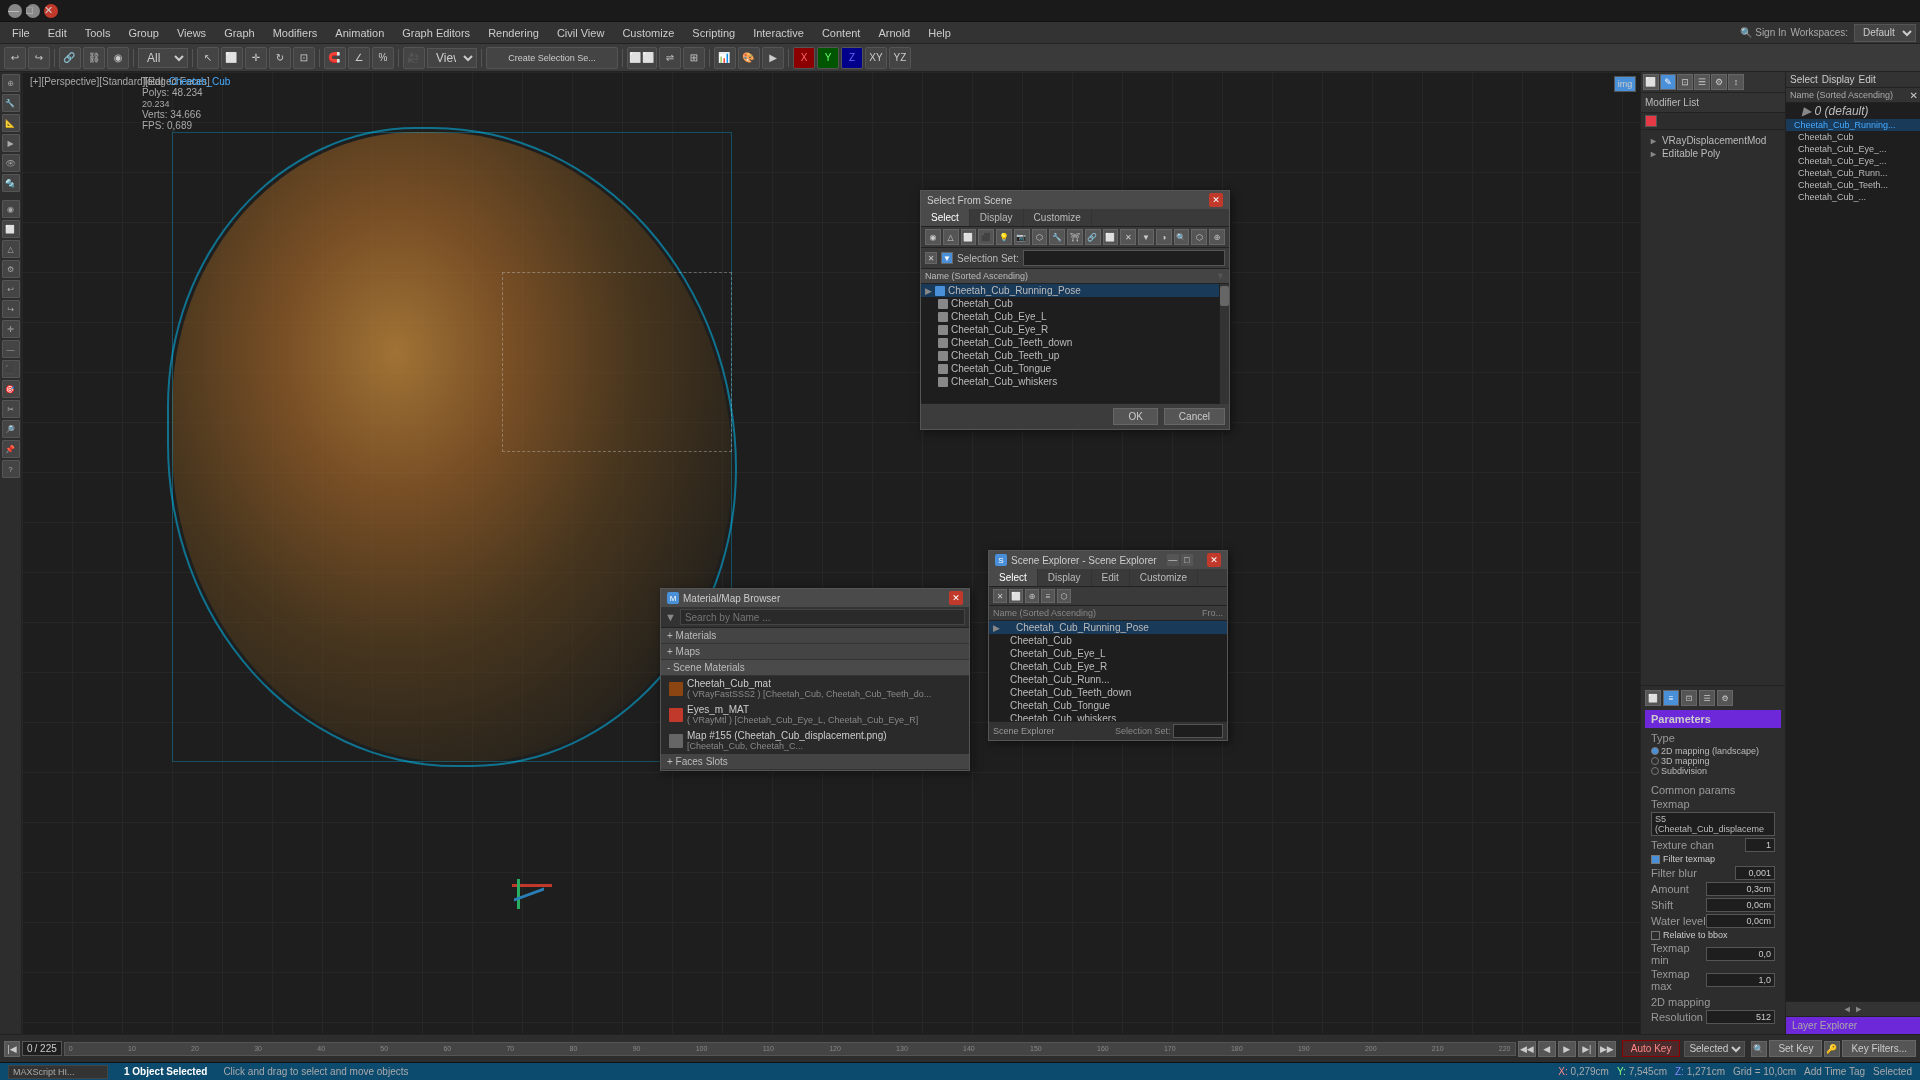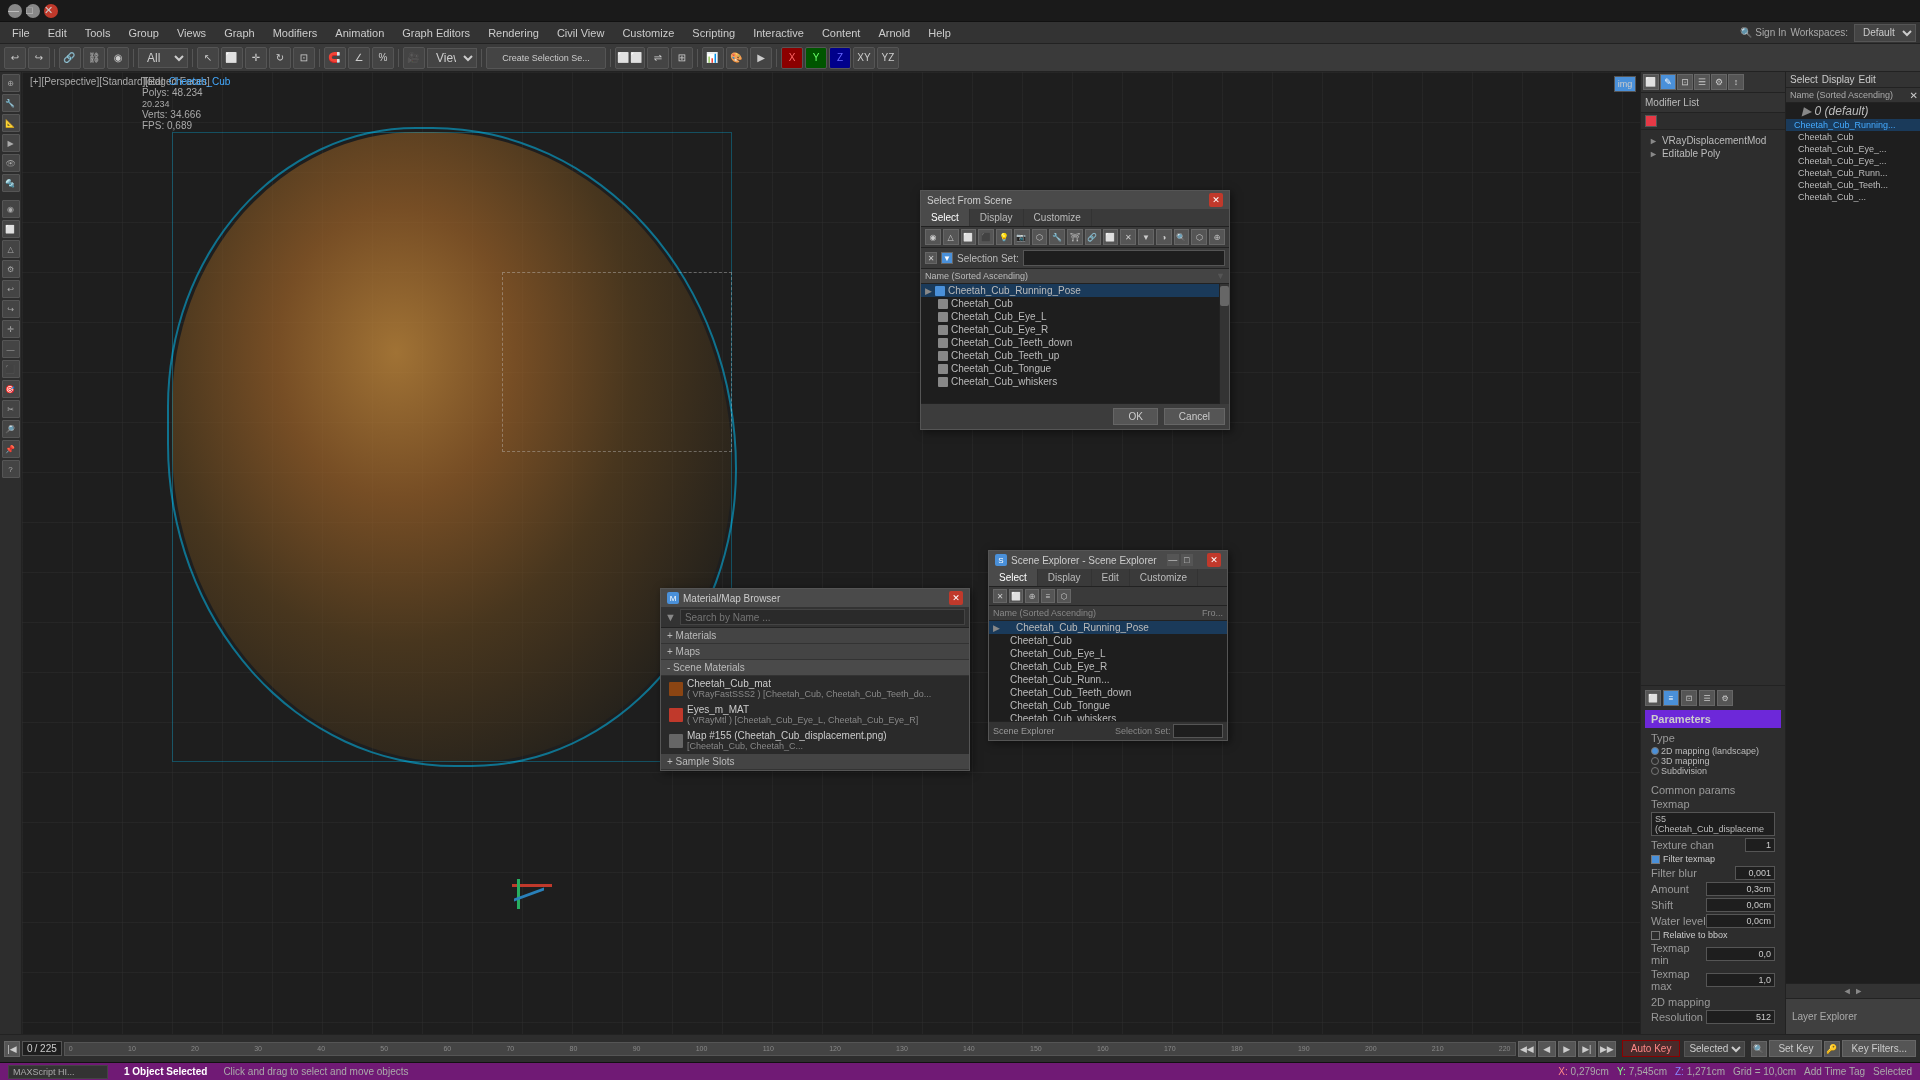--- a/index.html
+++ b/index.html
@@ -211,21 +211,21 @@
     .cb-box {
       width: 9px; height: 9px;
       border: 1px solid #777;
       background: transparent;
     }
     .cb-box.checked { background: #4a90d9; }
 
     
     #statusbar {
       height: 18px;
-      background: #701a75;
+      background: #0c4a6e;
       border-top: 1px solid #111;
       display: flex;
       align-items: center;
       padding: 0 8px;
       font-size: 10px;
       color: #aaa;
       gap: 16px;
     }
 
     
@@ -417,24 +417,24 @@
       padding: 2px 4px;
       font-size: 9px;
       color: #999;
       background: #333;
       border-top: 1px solid #222;
       display: flex; align-items: center;
     }
 
     
     .layer-explorer-label {
-      padding: 12px 6px;
+      padding: 3px 6px;
       font-size: 10px;
       color: #aaa;
-      background: #404040;
+      background: #6d28d9;
       border-top: 1px solid #222;
     }
 
     
     .vp-controls {
       position: absolute;
       top: 4px; right: 4px;
       display: flex; gap: 2px;
       z-index: 10;
     }
@@ -554,21 +554,21 @@
   <div class="toolbar-separator"></div>
   <div class="toolbar-btn">🧲</div>
   <div class="toolbar-btn">∠</div>
   <div class="toolbar-btn">%</div>
   <div class="toolbar-separator"></div>
   <div class="toolbar-btn">🎥</div>
   <select class="toolbar-dropdown" style="width:50px;">
     <option>View</option>
   </select>
   <div class="toolbar-separator"></div>
-  <div class="toolbar-btn" style="width:120px;font-size:9px;">Create Selection Se...</div>
+  <div class="toolbar-btn" style="width:132px;font-size:9px;">Create Selection Se...</div>
   <div class="toolbar-separator"></div>
   <div class="toolbar-btn" style="width:30px;">⬜⬜</div>
   <div class="toolbar-btn">⇌</div>
   <div class="toolbar-btn">⊞</div>
   <div class="toolbar-separator"></div>
   <div class="toolbar-btn">📊</div>
   <div class="toolbar-btn">🎨</div>
   <div class="toolbar-btn">▶</div>
   <div class="toolbar-separator"></div>
   <div class="toolbar-btn xyz-x">X</div>
@@ -929,21 +929,21 @@
       </div>
 
       <div class="mat-row">
         <div class="mat-thumb gray"></div>
         <div style="flex:1; overflow:hidden;">
           <div style="font-size:10px; color:#ccc; white-space:nowrap; overflow:hidden; text-overflow:ellipsis;">Map #155 (Cheetah_Cub_displacement.png)</div>
           <div style="font-size:9px; color:#888; white-space:nowrap; overflow:hidden; text-overflow:ellipsis;">[Cheetah_Cub, Cheetah_C...</div>
         </div>
       </div>
 
-      <div class="mat-section">+ Sample Slots</div>
+      <div class="mat-section">+ Faces Slots</div>
     </div>
   </div>
 
   <div class="dialog" id="scene-explorer" style="top:550px; left:988px; width:240px; pointer-events:all;">
     <div class="dialog-titlebar">
       <div style="width:12px;height:12px;background:#4a90d9;border-radius:2px;margin-right:4px;display:flex;align-items:center;justify-content:center;font-size:8px;color:white;">S</div>
       <span>Scene Explorer - Scene Explorer</span>
       <div style="display:flex; gap:2px; margin-left:auto; margin-right:4px;">
         <div style="width:12px;height:12px;background:#555;cursor:pointer;display:flex;align-items:center;justify-content:center;font-size:9px;color:#ccc;">—</div>
         <div style="width:12px;height:12px;background:#555;cursor:pointer;display:flex;align-items:center;justify-content:center;font-size:9px;color:#ccc;">□</div>

